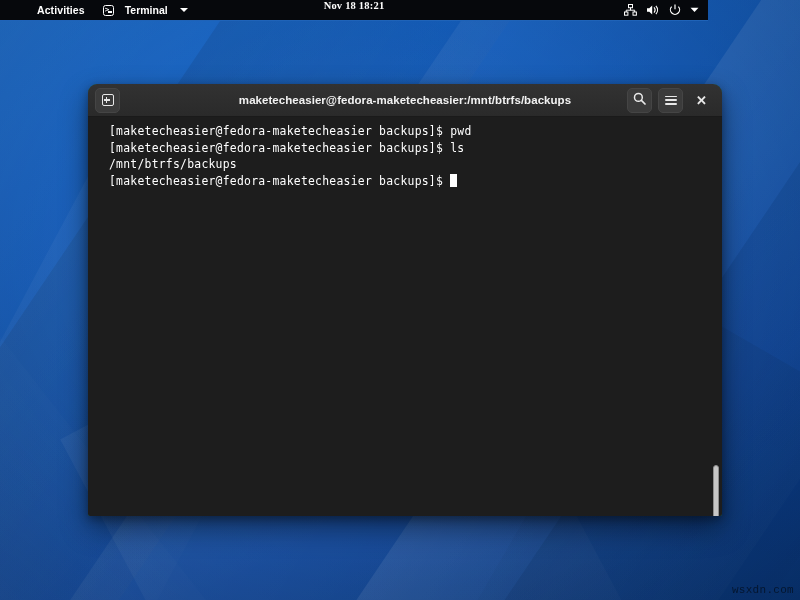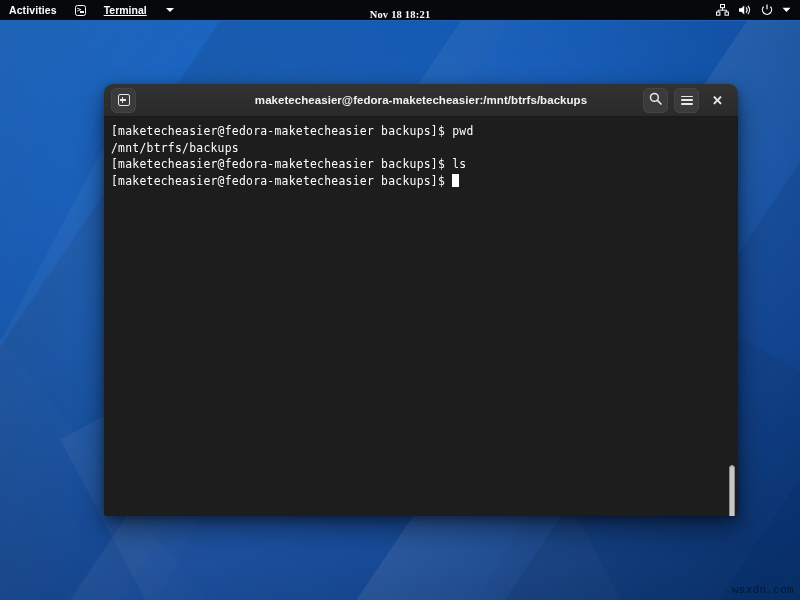--- a/index.html
+++ b/index.html
@@ -79,51 +79,51 @@
   }
   .wall-vig {
     position: absolute; inset: 0;
     background: radial-gradient(ellipse at 45% 40%, rgba(255,255,255,0.06) 0%, rgba(0,0,0,0.0) 45%, rgba(0,0,0,0.18) 100%);
   }
 
   
   .topbar {
     position: absolute;
     top: 0; left: 0;
-    width: 800px;
+    width: 708px;
     height: 21px;
     background: #06080c;
     display: flex;
-    align-items: flex-end;
+    align-items: flex-start;
     color: #ffffff;
     font-size: 10.5px;
     font-weight: bold;
     z-index: 40;
     border-bottom: 1px solid #1f63b8;
     box-sizing: border-box;
+    padding-left: 28px;
   }
   .topbar-left {
     display: flex;
     align-items: center;
     height: 100%;
   }
   .activities {
     padding: 0 10px 0 9px;
     line-height: 21px;
     white-space: nowrap;
     letter-spacing: 0.1px;
   }
   .app-menu {
     display: flex;
     align-items: center;
-    gap: 18px;
+    gap: 11px;
     padding: 0 8px;
     height: 100%;
     white-space: nowrap;
-    text-decoration: underline;
   }
   .term-ico {
     width: 11px; height: 11px;
     border: 1.4px solid #ffffff;
     border-radius: 2.5px;
     position: relative;
     box-sizing: border-box;
     display: inline-block;
   }
   .term-ico::before {
@@ -175,21 +175,20 @@
     position: absolute;
     left: 88px;
     top: 84px;
     width: 634px;
     height: 432px;
     z-index: 20;
     border-radius: 9px 9px 2px 2px;
     box-shadow: 0 12px 28px rgba(0,0,0,0.45), 0 3px 10px rgba(0,0,0,0.35);
     overflow: hidden;
     background: #0f766e;
-    margin-left: 16px;
   }
   .titlebar {
     height: 33px;
     background: linear-gradient(to bottom, #323232 0%, #2a2a2a 100%);
     border-bottom: 1px solid #1a1a1a;
     display: flex;
     align-items: center;
     position: relative;
     box-sizing: border-box;
     padding: 0 8px 0 7px;
@@ -268,21 +267,21 @@
   .term-body {
     position: relative;
     height: 399px;
     background: #1d1d1d;
     overflow: hidden;
   }
   .term-text {
     position: absolute;
     left: 1px;
     top: 6px;
-    padding: 0 6px;
+    padding: 0 20px;
     font-family: "DejaVu Sans Mono", monospace;
     font-size: 11.4px;
     line-height: 16.5px;
     color: #ffffff;
     white-space: pre;
     letter-spacing: 0.25px;
   }
   .cursor-block {
     display: inline-block;
     width: 7px;
@@ -406,21 +405,21 @@
               <span></span>
           </span>
         </div>
         <div class="tb-btn plain">
           <span class="close-glyph">✕</span>
         </div>
       </div>
     </div>
 
     <div class="term-body">
-      <div class="term-text" id="term-text"><div><span>[maketecheasier@fedora-maketecheasier backups]$ </span><span>pwd</span></div><div>/mnt/btrfs/backups</div><div><span>[maketecheasier@fedora-maketecheasier backups]$ </span><span>ls</span></div><div><span>[maketecheasier@fedora-maketecheasier backups]$ </span><span class="cursor-block"></span></div></div>
+      <div class="term-text" id="term-text"><div><span>[maketecheasier@fedora-maketecheasier backups]$ </span><span>pwd</span></div><div><span>[maketecheasier@fedora-maketecheasier backups]$ </span><span>ls</span></div><div>/mnt/btrfs/backups</div><div><span>[maketecheasier@fedora-maketecheasier backups]$ </span><span class="cursor-block"></span></div></div>
 
       <div class="term-scroll-track">
         <div class="term-scroll-thumb"></div>
       </div>
     </div>
   </div>
 
   <div class="watermark">wsxdn.com</div>
 
 </div>

